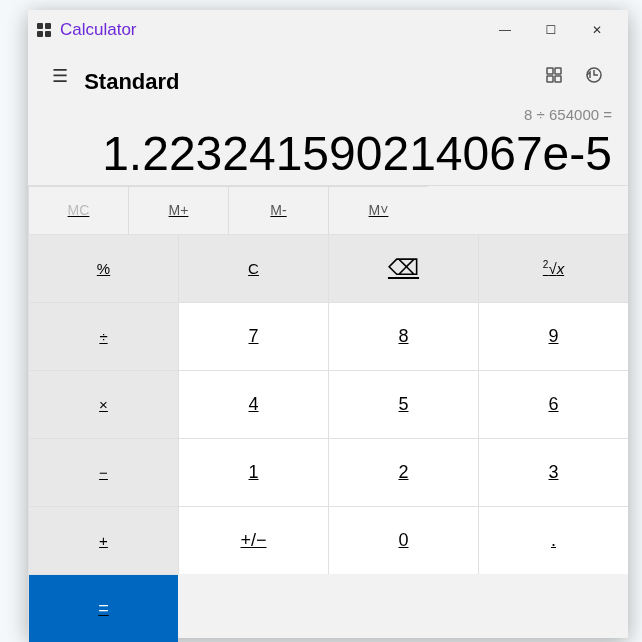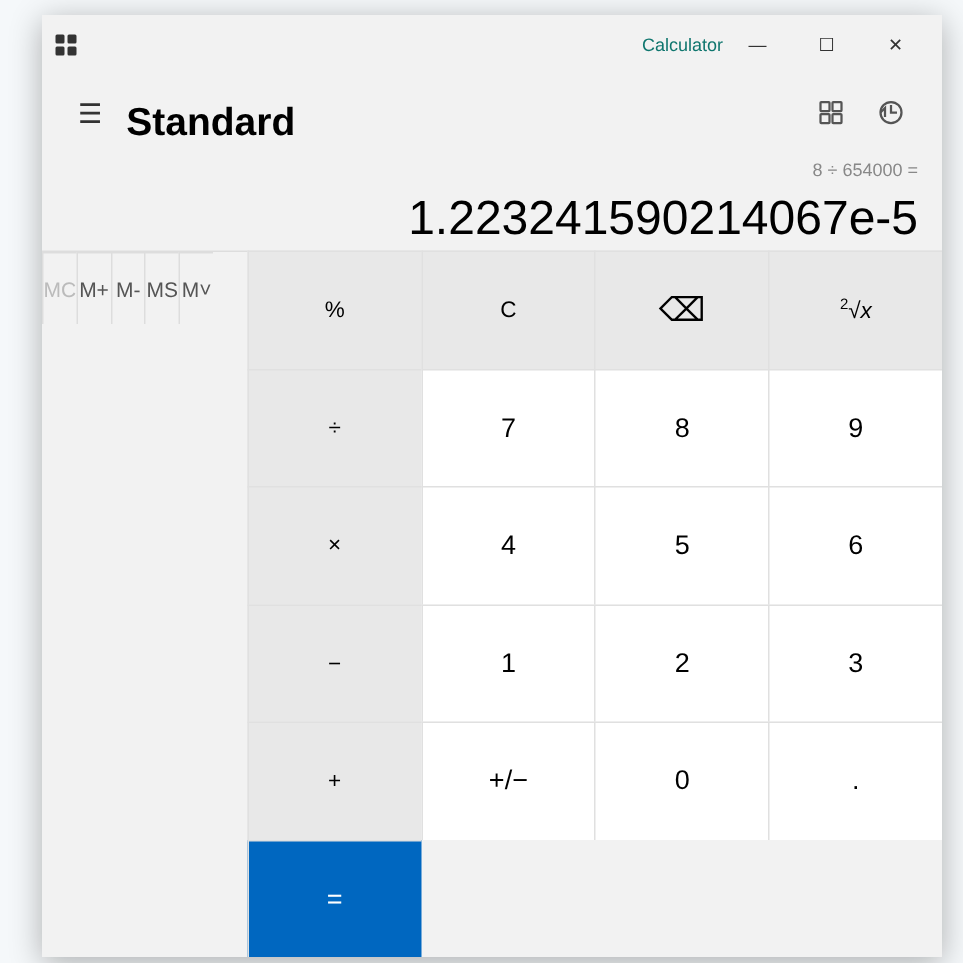--- a/index.html
+++ b/index.html
@@ -47,23 +47,22 @@
       flex-shrink: 0;
     }
     .title-bar-app-icon {
       width: 16px;
       height: 16px;
       margin-right: 8px;
       color: #333;
     }
     .title-bar-title {
       flex: 1;
-      font-size: 12px;
-      color: #0f766e;
-      text-align: right;
+      font-size: 17px;
+      color: #6d28d9;
     }
     .title-bar-controls {
       display: flex;
       gap: 0;
     }
     .title-btn {
       width: 46px;
       height: 40px;
       display: flex;
       align-items: center;
@@ -85,60 +84,62 @@
     }
     .hamburger-btn {
       background: none;
       border: none;
       cursor: pointer;
       padding: 8px;
       margin-right: 8px;
       color: #333;
     }
     .header-title {
-      font-size: 26px;
+      font-size: 22px;
       font-weight: 600;
       color: #000;
       flex: 1;
       margin-top: 11px;
     }
     .history-btn {
       background: none;
       border: none;
       cursor: pointer;
       color: #555;
       padding: 8px;
     }
 
     
     .display-area {
       padding: 4px 16px 0 16px;
       text-align: right;
       flex-shrink: 0;
     }
     .expression-line {
-      font-size: 12px;
+      font-size: 15px;
       color: #888;
       min-height: 22px;
     }
     .main-display {
-      font-size: 32px;
+      font-size: 48px;
       font-weight: 300;
       color: #000;
       line-height: 1.1;
       overflow: hidden;
       text-overflow: ellipsis;
       white-space: nowrap;
     }
 
     
     .button-grid {
       flex: 1;
       display: flex;
+      flex-direction: column;
       padding: 4px 0 0 0;
+      text-decoration: underline;
     }
 
     .memory-row {
       display: grid;
       grid-template-columns: repeat(6, 1fr);
       border-top: 1px solid #ddd;
     }
 
     .btn-grid {
       display: grid;
@@ -246,21 +247,20 @@
     <div class="expression-line">8 ÷ 654000 =</div>
     <div class="main-display">1.223241590214067e-5</div>
   </div>
 
   <div class="button-grid">
 
     <div class="memory-row">
       <button class="mem-btn disabled">MC</button>
       <button class="mem-btn">M+</button>
       <button class="mem-btn">M-</button>
-      <button class="mem-btn">MS</button>
       <button class="mem-btn">M˅</button>
     </div>
 
     <div class="btn-grid">
 
       <button class="calc-btn btn-scientific">%</button>
       <button class="calc-btn btn-scientific">C</button>
       <button class="calc-btn btn-scientific">
         <span style="font-size:22px;">⌫</span>
       </button>

